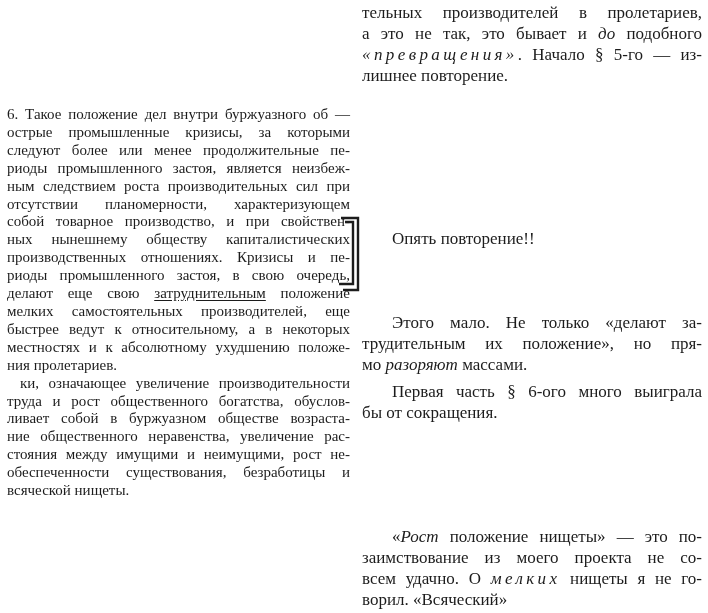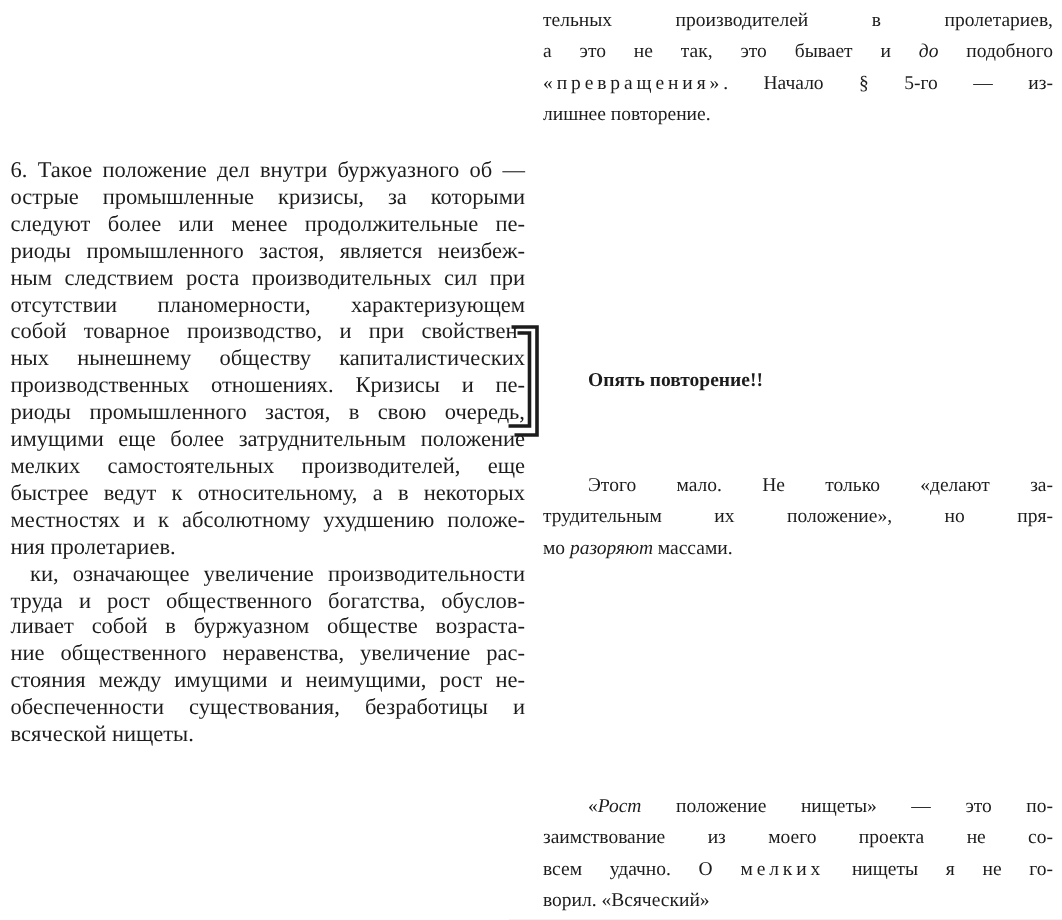--- a/index.html
+++ b/index.html
@@ -22,46 +22,46 @@
     font-size: 15px;
     line-height: 17.9px;
   }
   .para { margin: 0; }
   .para.indent-sm .line:first-child { text-indent: 13px; }
 
   
   .note {
     left: 362px;
     width: 340px;
-    font-size: 13px;
+    font-size: 17px;
     line-height: 21px;
   }
   .note.indent .line:first-child { text-indent: 30px; }
   .note-continuation { top: 2px; }
   .note-propusk      { top: 112px; }
-  .note-opyat        { top: 242px; font-weight: bold; }
+  .note-opyat        { top: 228px; }
   .note-etogo        { top: 312px; }
   .note-pervaya      { top: 381px; }
   .note-rost         { top: 526px; }
 
   
   .line {
     text-align: justify;
     text-align-last: justify;
     white-space: nowrap;
   }
   .line:last-child {
     text-align: left;
     text-align-last: left;
   }
 
   
   .seg-i  { font-style: italic; }
-  .seg-u  { text-underline-offset: 2px; }
-  .seg-isp { letter-spacing: 0.2em; }
+  .seg-u  { text-decoration: underline; text-underline-offset: 2px; }
+  .seg-isp { font-style: italic; letter-spacing: 0.2em; }
 
   
   .bracket {
     position: absolute;
     left: 337px;
     top: 213px;
   }
 </style>
 </head>
 <body>
@@ -73,21 +73,21 @@
         <div class="line"><span>6. Такое положение дел внутри буржуазного об —</span></div>
         <div class="line"><span>острые промышленные кризисы, за которыми</span></div>
         <div class="line"><span>следуют более или менее продолжительные пе-</span></div>
         <div class="line"><span>риоды промышленного застоя, является неизбеж-</span></div>
         <div class="line"><span>ным следствием роста производительных сил при</span></div>
         <div class="line"><span>отсутствии планомерности, характеризующем</span></div>
         <div class="line"><span>собой товарное производство, и при свойствен-</span></div>
         <div class="line"><span>ных нынешнему обществу капиталистических</span></div>
         <div class="line"><span>производственных отношениях. Кризисы и пе-</span></div>
         <div class="line"><span>риоды промышленного застоя, в свою очередь,</span></div>
-        <div class="line"><span>имущими еще более </span><span class="seg-u">затруднительным</span><span> положение</span></div>
+        <div class="line"><span>делают еще свою </span><span class="seg-u">затруднительным</span><span> положение</span></div>
         <div class="line"><span>мелких самостоятельных производителей, еще</span></div>
         <div class="line"><span>быстрее ведут к относительному, а в некоторых</span></div>
         <div class="line"><span>местностях и к абсолютному ухудшению положе-</span></div>
         <div class="line"><span>ния пролетариев.</span></div>
       </div>
     <div class="para indent-sm">
         <div class="line"><span>ки, означающее увеличение производительности</span></div>
         <div class="line"><span>труда и рост общественного богатства, обуслов-</span></div>
         <div class="line"><span>ливает собой в буржуазном обществе возраста-</span></div>
         <div class="line"><span>ние общественного неравенства, увеличение рас-</span></div>
@@ -113,20 +113,24 @@
   <div class="note note-opyat indent">
       <div class="line"><span>Опять повторение!!</span></div>
     </div>
 
   <div class="note note-etogo indent">
       <div class="line"><span>Этого мало. Не только «делают за-</span></div>
       <div class="line"><span>трудительным их положение», но пря-</span></div>
       <div class="line"><span>мо </span><span class="seg-i">разоряют</span><span> массами.</span></div>
     </div>
 
+  <div class="note note-pervaya indent">
+      <div class="line"><span>Первая часть § 6-ого много выиграла</span></div>
+      <div class="line"><span>бы от сокращения.</span></div>
+    </div>
 
   <div class="note note-rost indent">
       <div class="line"><span>«</span><span class="seg-i">Рост</span><span> положение нищеты» — это по-</span></div>
       <div class="line"><span>заимствование из моего проекта не со-</span></div>
       <div class="line"><span>всем удачно. О </span><span class="seg-isp">мелких</span><span> нищеты я не го-</span></div>
       <div class="line"><span>ворил. «Всяческий»</span></div>
     </div>
 
 </div>
 

